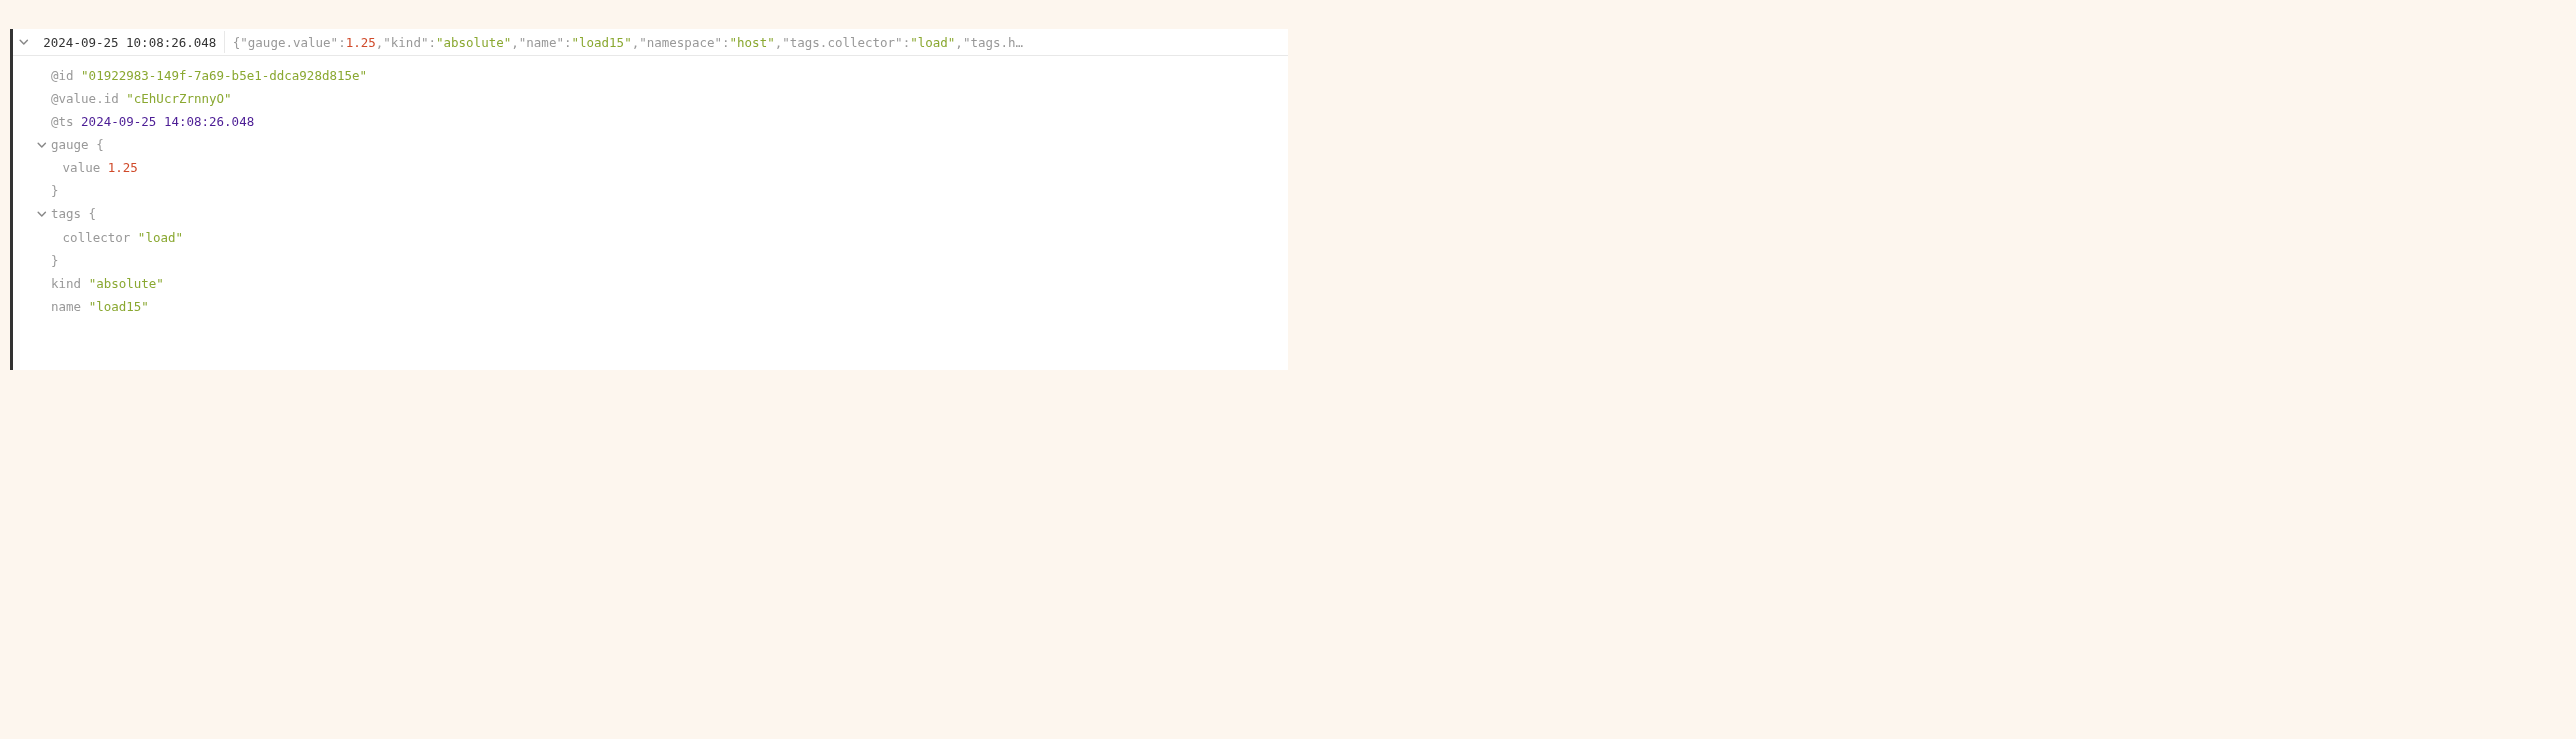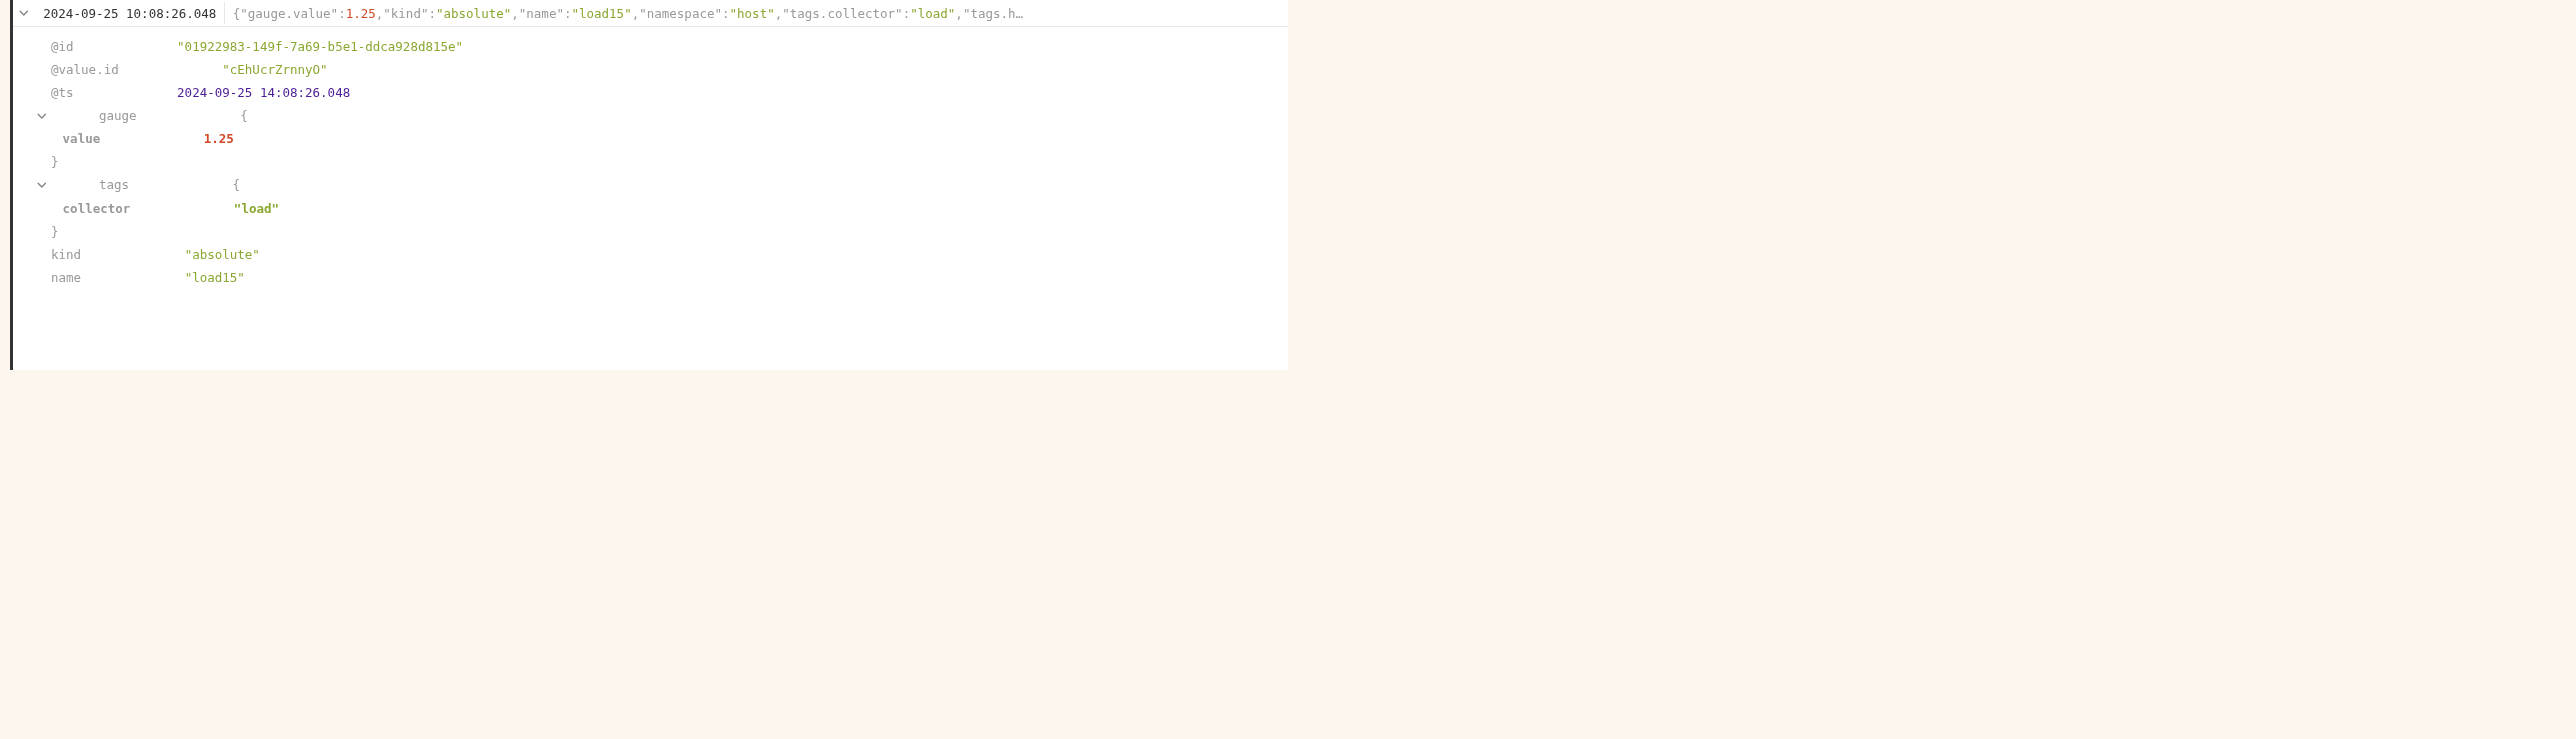--- a/index.html
+++ b/index.html
@@ -14,20 +14,21 @@
       width: 1288px;
       height: 370px;
       position: relative;
     }
     .log-container {
       background: #ffffff;
       border-left: 3.9px solid #333;
       margin-left: 9.6px;
       height: 100%;
       overflow: hidden;
+      margin-top: 29px;
     }
     .log-header {
       display: flex;
       align-items: center;
       border-bottom: 1px solid #e8e8e8;
       height: 27px;
     }
     .expand-toggle {
       width: 23px;
       height: 23px;
@@ -62,21 +63,20 @@
     .json-preview .comma { color: #999; }
     
     .log-body {
       padding: 7.7px 0 7.7px 23px;
       font-size: 12.5px;
       line-height: 1.85;
     }
     .line {
       display: flex;
       align-items: center;
-      gap: 48px;
     }
     .inline-chevron {
       width: 15.4px;
       display: inline-flex;
       align-items: center;
       justify-content: center;
       color: #888;
       cursor: pointer;
       margin-left: -17.3px;
       margin-right: 1.9px;
@@ -91,21 +91,20 @@
       color: #d04a2a;
     }
     .field-ts {
       color: #4c1d95;
     }
     .indent-1 {
       padding-left: 15.4px;
     }
     .indent-2 {
       padding-left: 27px;
-      font-weight: bold;
     }
     svg.chevron {
       width: 11.6px;
       height: 11.6px;
     }
   </style>
 </head>
 <body>
 
 <div class="log-container">

